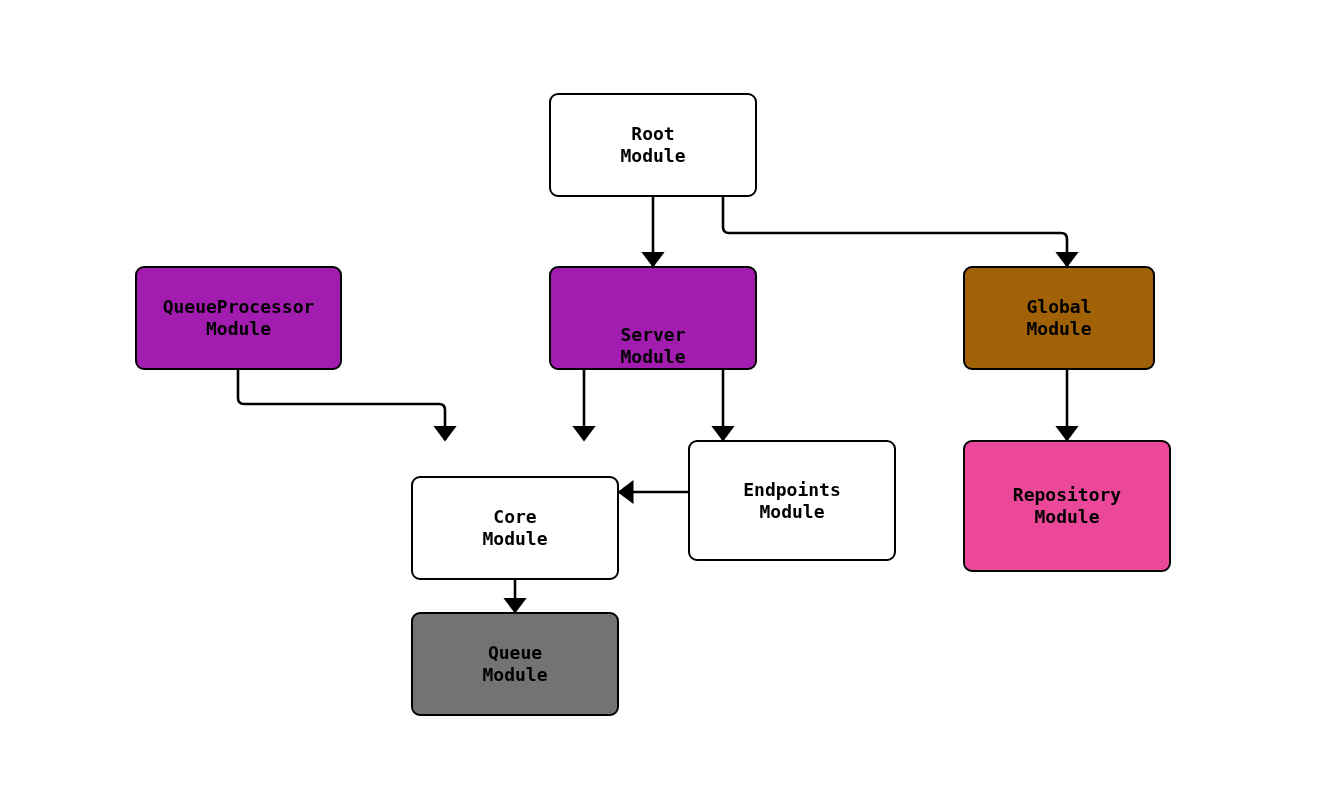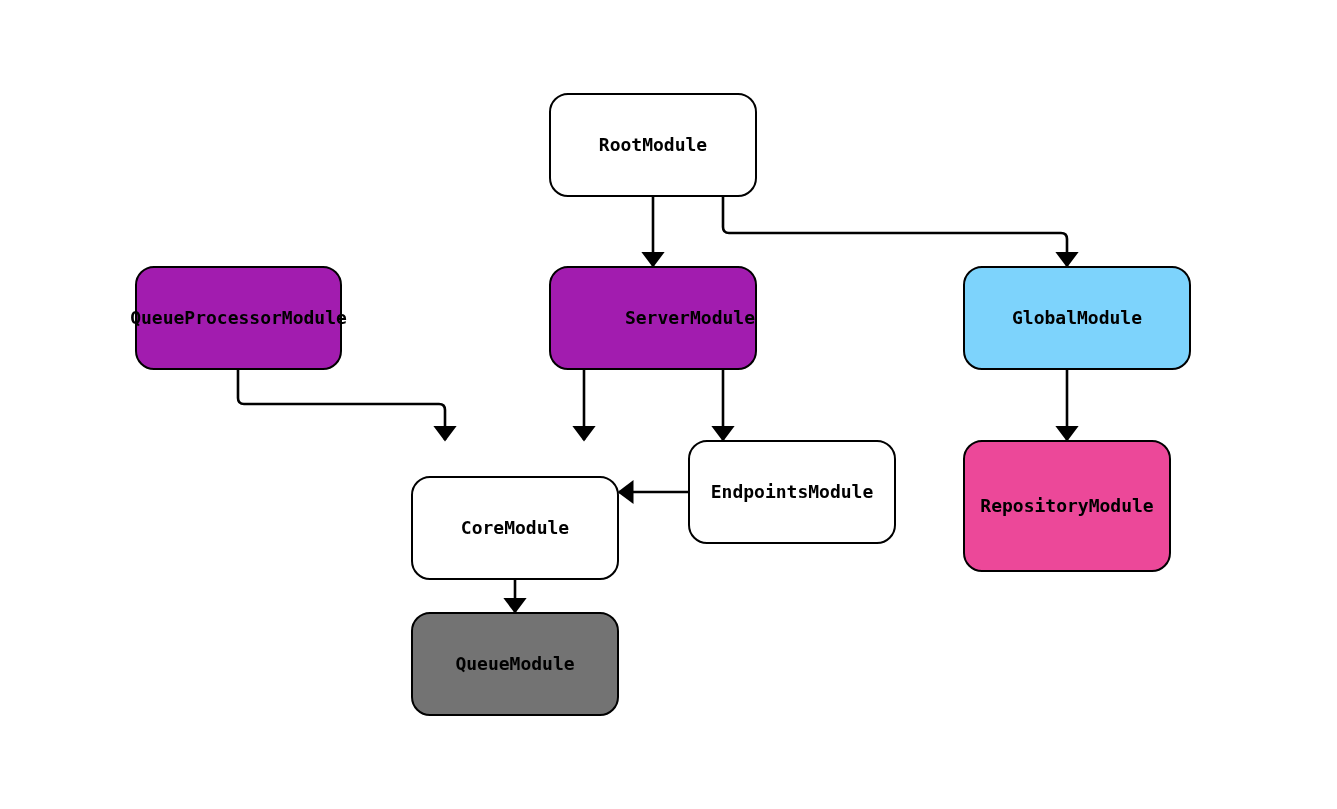--- a/index.html
+++ b/index.html
@@ -26,22 +26,23 @@
   .edge-path {
     fill: none;
     stroke: #000000;
     stroke-width: 2.6px;
   }
   .node {
     position: absolute;
     box-sizing: border-box;
     background: #ffffff;
     border: 2.6px solid #000000;
-    border-radius: 19px;
+    border-radius: 9px;
     display: flex;
+    flex-direction: column;
     align-items: center;
     justify-content: center;
     text-align: center;
     color: #000000;
     font-weight: bold;
     font-size: 18px;
     line-height: 22px;
     letter-spacing: 0;
   }
   .node-label-line {
@@ -76,29 +77,29 @@
         <span class="node-label-line">Module</span>
       </div>
       <div class="node" style="left: 135px; top: 266px; width: 207px; height: 104px; background: #a21caf; border-color: rgb(0, 0, 0); color: rgb(0, 0, 0);">
         <span class="node-label-line">QueueProcessor</span>
         <span class="node-label-line">Module</span>
       </div>
       <div class="node" style="left: 549px; top: 266px; width: 208px; height: 104px; background: #a21caf; border-color: rgb(0, 0, 0); color: rgb(0, 0, 0); justify-content: flex-end;">
         <span class="node-label-line">Server</span>
         <span class="node-label-line">Module</span>
       </div>
-      <div class="node" style="left: 963px; top: 266px; width: 228px; height: 104px; background: #7dd3fc; border-color: rgb(0, 0, 0); color: rgb(0, 0, 0);">
+      <div class="node" style="left: 963px; top: 266px; width: 192px; height: 104px; background: #a16207; border-color: rgb(0, 0, 0); color: rgb(0, 0, 0);">
         <span class="node-label-line">Global</span>
         <span class="node-label-line">Module</span>
       </div>
       <div class="node" style="left: 411px; top: 440px; width: 208px; height: 104px; background: rgb(255, 255, 255); border-color: rgb(0, 0, 0); color: rgb(0, 0, 0); margin-top: 36px;">
         <span class="node-label-line">Core</span>
         <span class="node-label-line">Module</span>
       </div>
-      <div class="node" style="left: 688px; top: 440px; width: 208px; height: 104px; background: rgb(255, 255, 255); border-color: rgb(0, 0, 0); color: rgb(0, 0, 0);">
+      <div class="node" style="left: 688px; top: 440px; width: 208px; height: 121px; background: rgb(255, 255, 255); border-color: rgb(0, 0, 0); color: rgb(0, 0, 0);">
         <span class="node-label-line">Endpoints</span>
         <span class="node-label-line">Module</span>
       </div>
       <div class="node" style="left: 963px; top: 440px; width: 208px; height: 132px; background: #ec4899; border-color: rgb(0, 0, 0); color: rgb(0, 0, 0);">
         <span class="node-label-line">Repository</span>
         <span class="node-label-line">Module</span>
       </div>
       <div class="node" style="left: 411px; top: 612px; width: 208px; height: 104px; background: #737373; border-color: rgb(0, 0, 0); color: rgb(0, 0, 0);">
         <span class="node-label-line">Queue</span>
         <span class="node-label-line">Module</span>

